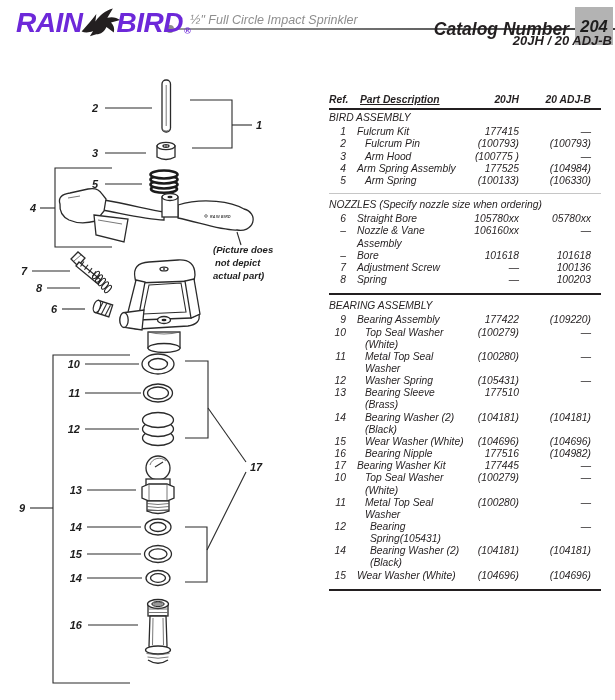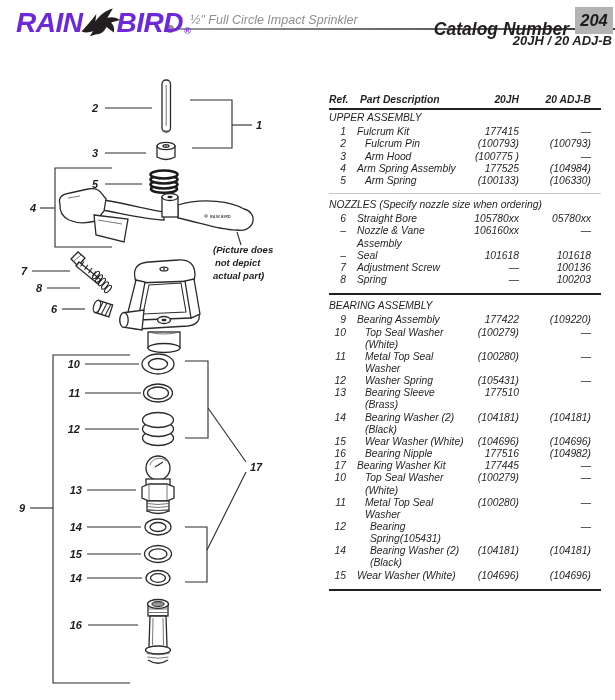--- a/index.html
+++ b/index.html
@@ -11,30 +11,30 @@
   .logo{position:absolute;left:16px;top:7px;display:flex;align-items:center;
         font-weight:700;font-style:italic;font-size:28px;letter-spacing:-0.5px;color:#6d28d9;}
   .logo .bird{width:46px;height:36px;margin:-8px -7px -4px -5px;}
   .logo .reg{font-size:9px;align-self:flex-end;margin:0 0 3px 1px;}
   .subtitle{position:absolute;left:190px;top:13px;font-style:italic;font-weight:500;
             font-size:12.5px;color:#8e8e8e;}
   .topline{position:absolute;left:171px;top:28px;width:444px;height:2px;
            background:linear-gradient(to right,#9a9a9a,#3a3a3a);}
   .line-dot{position:absolute;left:166px;top:25px;width:8px;height:8px;border-radius:50%;background:#8c8c8c;}
   .catalog-label{position:absolute;top:19px;right:46px;font-size:17.5px;font-weight:700;font-style:italic;}
-  .catalog-badge{position:absolute;top:7px;right:2px;min-width:38px;height:27px;background:#b3b3b3;
+  .catalog-badge{position:absolute;top:7px;right:2px;min-width:38px;height:38px;background:#b3b3b3;
                  display:flex;align-items:center;justify-content:center;
                  font-size:16.5px;font-weight:700;font-style:italic;color:#1c1c1c;}
   .model{position:absolute;top:33px;right:3px;font-size:13px;font-weight:700;font-style:italic;}
   
   .pt{position:absolute;left:329px;top:94px;width:272px;font-style:italic;
       font-size:10.3px;line-height:12.15px;color:#231f20;}
   .pt-header{display:grid;grid-template-columns:20px 1fr 62px 72px;font-weight:700;
              border-bottom:2.5px solid #231f20;padding-bottom:2px;}
-  .h-desc{padding-left:11px;}
+  .h-desc{padding-left:11px;text-decoration:underline;}
   .h-jh,.h-adj{text-align:right;padding-right:10px;}
   .pt-wrap{border-bottom:2.5px solid #231f20;padding-bottom:4px;}
   .sec{padding:1px 0 3px;}
   .sec.rule-thin{border-top:1px solid #c6c6c6;margin-top:3px;padding-top:4px;}
   .sec.rule-thick{border-top:2.5px solid #231f20;margin-top:4px;padding-top:4px;}
   .sec-title{padding:1px 0 2px;}
   .row{display:grid;grid-template-columns:20px 1fr 62px 72px;}
   .c-ref{text-align:right;padding-right:3px;}
   .c-desc{padding-left:8px;}
   .c-desc.i1{padding-left:16px;}
@@ -74,21 +74,21 @@
 
 <div class="pt">
   <div class="pt-header">
     <span class="h-ref">Ref.</span>
     <span class="h-desc">Part Description</span>
     <span class="h-jh">20JH</span>
     <span class="h-adj">20 ADJ-B</span>
   </div>
   <div class="pt-wrap">
       <div class="sec">
-        <div class="sec-title">UPPER ASSEMBLY</div>
+        <div class="sec-title">BIRD ASSEMBLY</div>
         <div class="row">
           <span class="c-ref">1</span>
           <span class="c-desc i0">Fulcrum Kit</span>
           <span class="c-jh">177415</span>
           <span class="c-adj">—</span>
         </div>
         <div class="row">
           <span class="c-ref">2</span>
           <span class="c-desc i1">Fulcrum Pin</span>
           <span class="c-jh">(100793)</span>
@@ -122,21 +122,21 @@
           <span class="c-adj">05780xx</span>
         </div>
         <div class="row">
           <span class="c-ref">–</span>
           <span class="c-desc i0">Nozzle &amp; Vane Assembly</span>
           <span class="c-jh">106160xx</span>
           <span class="c-adj">—</span>
         </div>
         <div class="row">
           <span class="c-ref">–</span>
-          <span class="c-desc i0">Seal</span>
+          <span class="c-desc i0">Bore</span>
           <span class="c-jh">101618</span>
           <span class="c-adj">101618</span>
         </div>
         <div class="row">
           <span class="c-ref">7</span>
           <span class="c-desc i0">Adjustment Screw</span>
           <span class="c-jh">—</span>
           <span class="c-adj">100136</span>
         </div>
         <div class="row">

